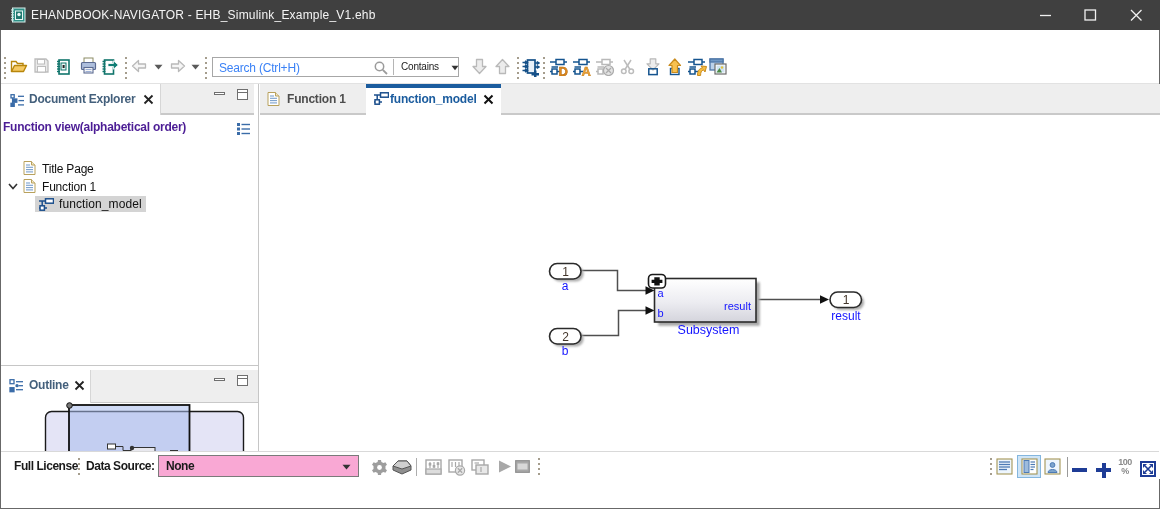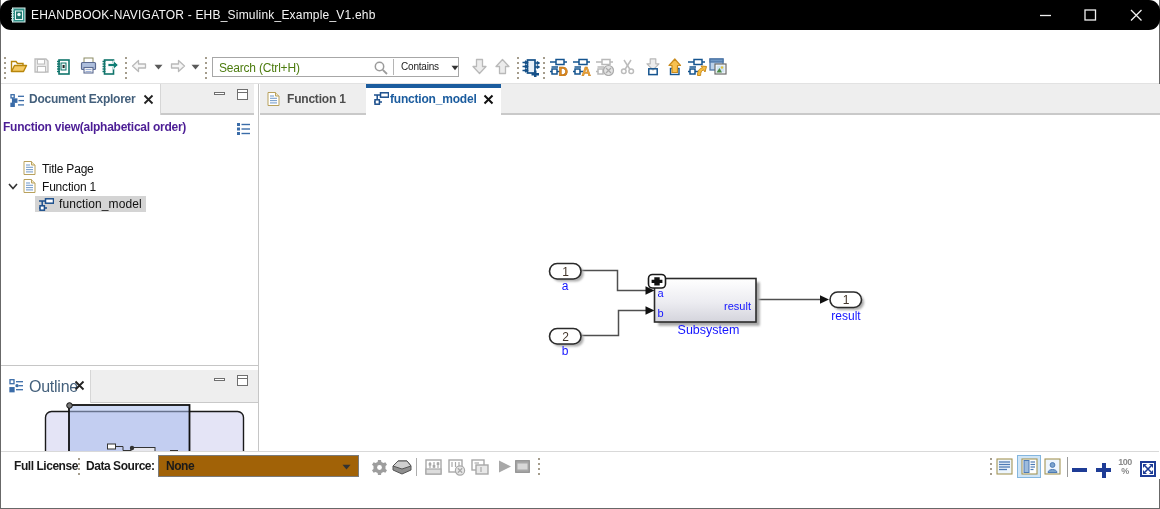--- a/index.html
+++ b/index.html
@@ -1,30 +1,30 @@
 <!DOCTYPE html>
 <html><head>
 <meta charset="utf-8">
 <style>
 * { margin:0; padding:0; box-sizing:border-box; }
 html,body { width:1160px; height:509px; overflow:hidden; font-family:"Liberation Sans", sans-serif; }
 #win { position:relative; width:1160px; height:509px; background:#fff; border-left:1px solid #686868; border-right:1px solid #686868; border-bottom:1px solid #686868; }
 .abs { position:absolute; }
 
-#titlebar { position:absolute; left:-1px; top:0; width:1160px; height:30px; background:#000000; color:#f2f2f2;border-radius:11px; }
+#titlebar { position:absolute; left:-1px; top:0; width:1160px; height:30px; background:#404040; color:#f2f2f2; }
 #titletext { position:absolute; left:31px; top:8px; font-size:12px; color:#f4f4f4; letter-spacing:0.2px;}
 
 #menubar { position:absolute; left:0; top:30px; width:1158px; height:22px; background:#fff; font-size:12px; letter-spacing:-0.2px; color:#111; }
 .mi { position:absolute; top:4px; }
 .mi u { text-decoration:underline; text-underline-offset:2px; }
 
 #toolbar { position:absolute; left:0; top:52px; width:1158px; height:32px; background:#fff; border-bottom:1px solid #e2e2e2; }
 .grip { position:absolute; top:5px; width:2px; height:22px; background-image:repeating-linear-gradient(#a59d8d 0 2px, transparent 2px 5px); }
 #searchbox { position:absolute; left:211px; top:5px; width:247px; height:20px; border:1px solid #a7a7a7; background:#fff; }
-#searchbox .ph { position:absolute; left:6px; top:3px; font-size:12px; letter-spacing:-0.2px; color:#4d7c0f; }
+#searchbox .ph { position:absolute; left:6px; top:3px; font-size:12px; letter-spacing:-0.2px; color:#3b82f6; }
 #searchbox .div { position:absolute; left:180px; top:1px; width:1px; height:16px; background:#b5b5b5; }
 #searchbox .contains { position:absolute; left:188px; top:3px; font-size:10px; letter-spacing:-0.2px; color:#1a1a1a; }
 
 #dep { position:absolute; left:0; top:84px; width:258px; height:282px; background:#fff; border-right:1px solid #c6c6c6; border-bottom:1px solid #c6c6c6;padding-left:40px;}
 .tabstrip { position:absolute; left:0; top:0; width:100%; height:31px; background:#eeeeee; border-bottom:2px solid #c9c9c9; }
 .ptab { position:absolute; left:0; top:0; height:31px; background:#fff; border-right:1px solid #d6d6d6; }
 #outl { position:absolute; left:0; top:370px; width:258px; height:109px; background:#fff; border-right:1px solid #c6c6c6; }
 
 #editor { position:absolute; left:259px; top:84px; width:900px; height:395px; background:#fff; }
 #etabs { position:absolute; left:0; top:0; width:100%; height:31px; background:#eeeeee; border-bottom:2px solid #c9c9c9; }
@@ -324,21 +324,21 @@
     <svg class="abs" style="left:8px;top:9px" width="15" height="14" viewBox="0 0 15 14">
       <g stroke="#3a6ca8" stroke-width="1.3">
         <rect x="1" y="0.7" width="4" height="4" fill="#fff"></rect>
         <rect x="1" y="8.7" width="4" height="4" fill="#3a6ca8"></rect>
         <line x1="7" y1="2.7" x2="14" y2="2.7"></line>
           <line x1="7" y1="10.7" x2="14" y2="10.7"></line>
         <circle cx="8" cy="6.7" r="1" fill="#3a6ca8"></circle>
           <line x1="9.5" y1="6.7" x2="14" y2="6.7"></line>
       </g>
     </svg>
-    <span class="abs" style="left:28px;top:8px;font-size:16px;letter-spacing:-0.25px;font-weight:normal;color:#44607c">Outline</span>
+    <span class="abs" style="left:28px;top:8px;font-size:12px;letter-spacing:-0.25px;font-weight:bold;color:#44607c">Outline</span>
     <svg class="abs" style="left:73px;top:10px" width="11" height="11" viewBox="0 0 11 11">
         <path d="M1.5 1.5 L9.5 9.5 M9.5 1.5 L1.5 9.5" stroke="#222" stroke-width="1.8"></path>
       </svg>
     <div class="abs" style="left:213px;top:8px;width:11px;height:3px;background:#fff;border:1px solid #6f6f6f"></div>
     <div class="abs" style="left:236px;top:5px;width:11px;height:11px;background:#fff;border:1px solid #6f6f6f">
         <div style="width:100%;height:3px;background:#fff;border-bottom:1px solid #6f6f6f"></div>
       </div>
 
     <svg class="abs" style="left:0px;top:32px" width="258" height="77" viewBox="0 0 258 77">
       <rect x="44.5" y="9.5" width="198" height="66" rx="6" fill="#e4e4f6" stroke="#1a1a1a" stroke-width="1.4"></rect>
@@ -433,21 +433,21 @@
         <rect x="570" y="179" width="31.5" height="15.5" rx="7.7" fill="#fff" stroke="#2b2b2b" stroke-width="1.6"></rect>
         <text x="586" y="191" font-size="12" fill="#43362b" text-anchor="middle">1</text>
         <text x="586" y="206.5" font-size="12" fill="#1414ff" text-anchor="middle">result</text>
       </g>
     </svg>
   </div>
   <div id="status">
     <span class="abs" style="left:13px;top:7px">Full License</span>
     <div class="sgrip" style="left:77px"></div>
     <span class="abs" style="left:85px;top:7px">Data Source:</span>
-    <div class="abs" style="left:157px;top:3px;width:201px;height:22px;border:1px solid #7a7a7a;background:#a16207">
+    <div class="abs" style="left:157px;top:3px;width:201px;height:22px;border:1px solid #7a7a7a;background:#f9a8d4">
       <span class="abs" style="left:7px;top:3px">None</span>
       <svg class="abs" style="left:183px;top:8px" width="9" height="6" viewBox="0 0 9 6">
           <path d="M0.5 0.8 L8.5 0.8 L4.5 5.5 Z" fill="#333"></path>
         </svg>
     </div>
 
     <svg class="abs" style="left:371px;top:8px" width="15" height="15" viewBox="0 0 15 15">
       <path d="M6 0 L9 0 L9.4 2 L11.5 3 L13.4 2.2 L15 4.8 L13.5 6 L13.5 9 L15 10.2 L13.4 12.8 L11.5 12 L9.4 13 L9 15 L6 15 L5.6 13 L3.5 12 L1.6 12.8 L0 10.2 L1.5 9 L1.5 6 L0 4.8 L1.6 2.2 L3.5 3 L5.6 2 Z" fill="#9d9d9d"></path>
       <circle cx="7.5" cy="7.5" r="2.4" fill="#fff"></circle>
     </svg>

